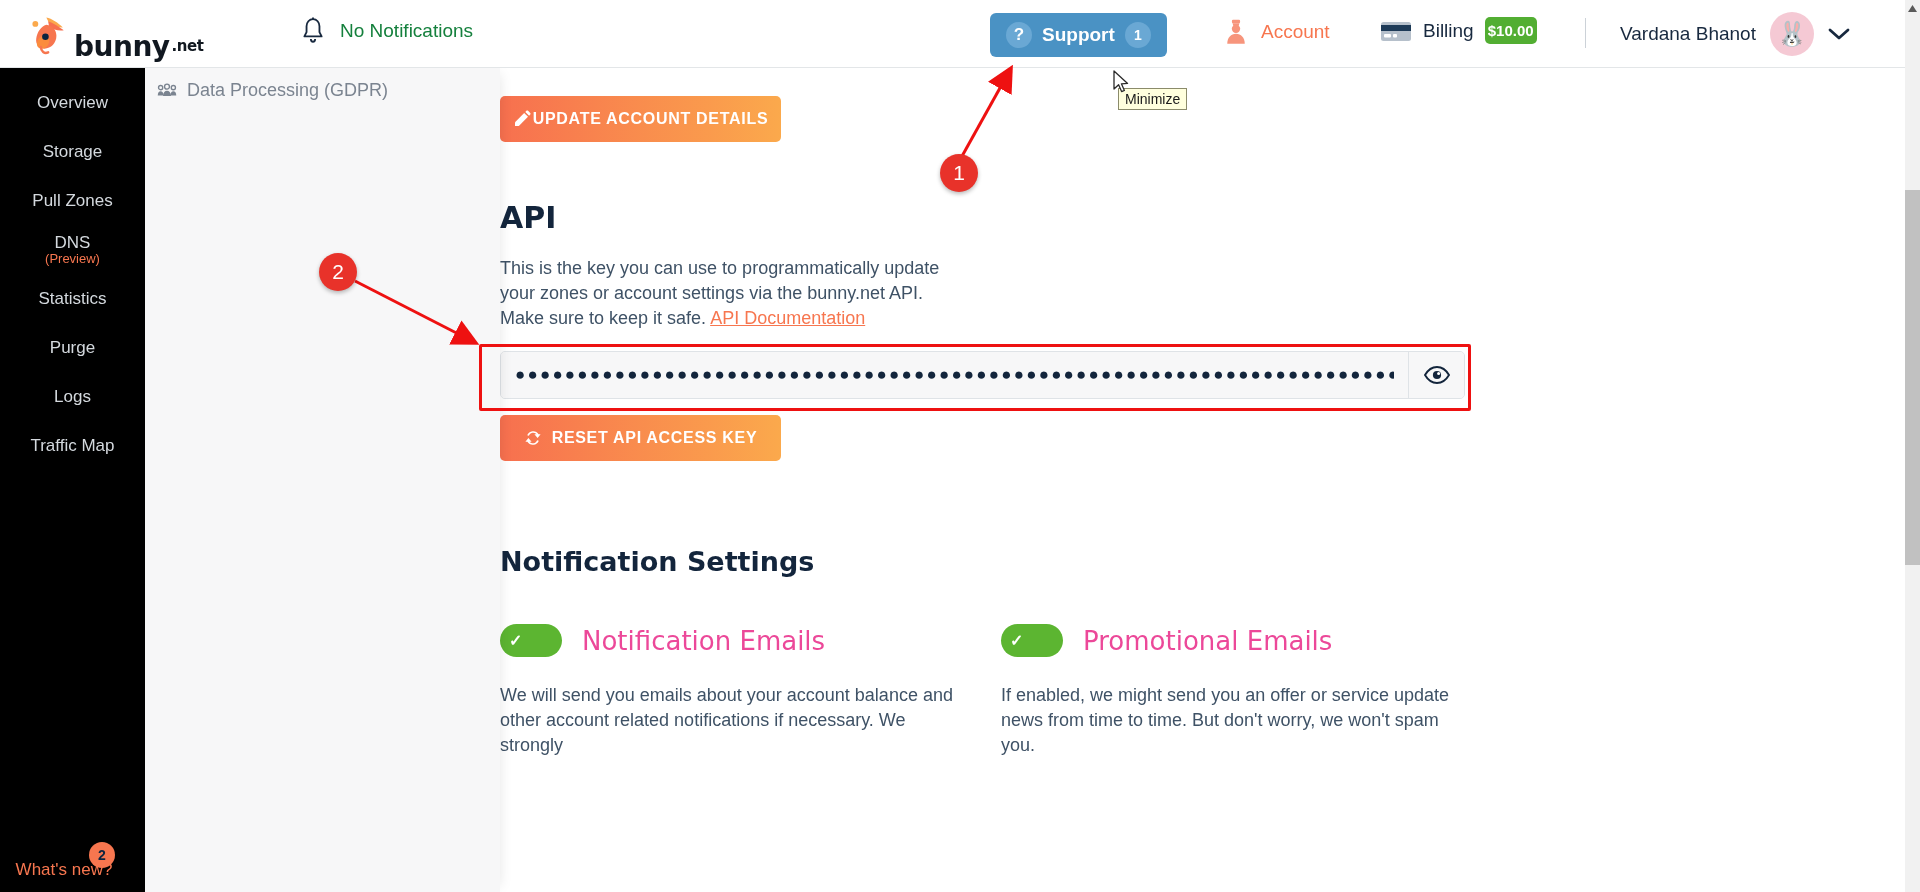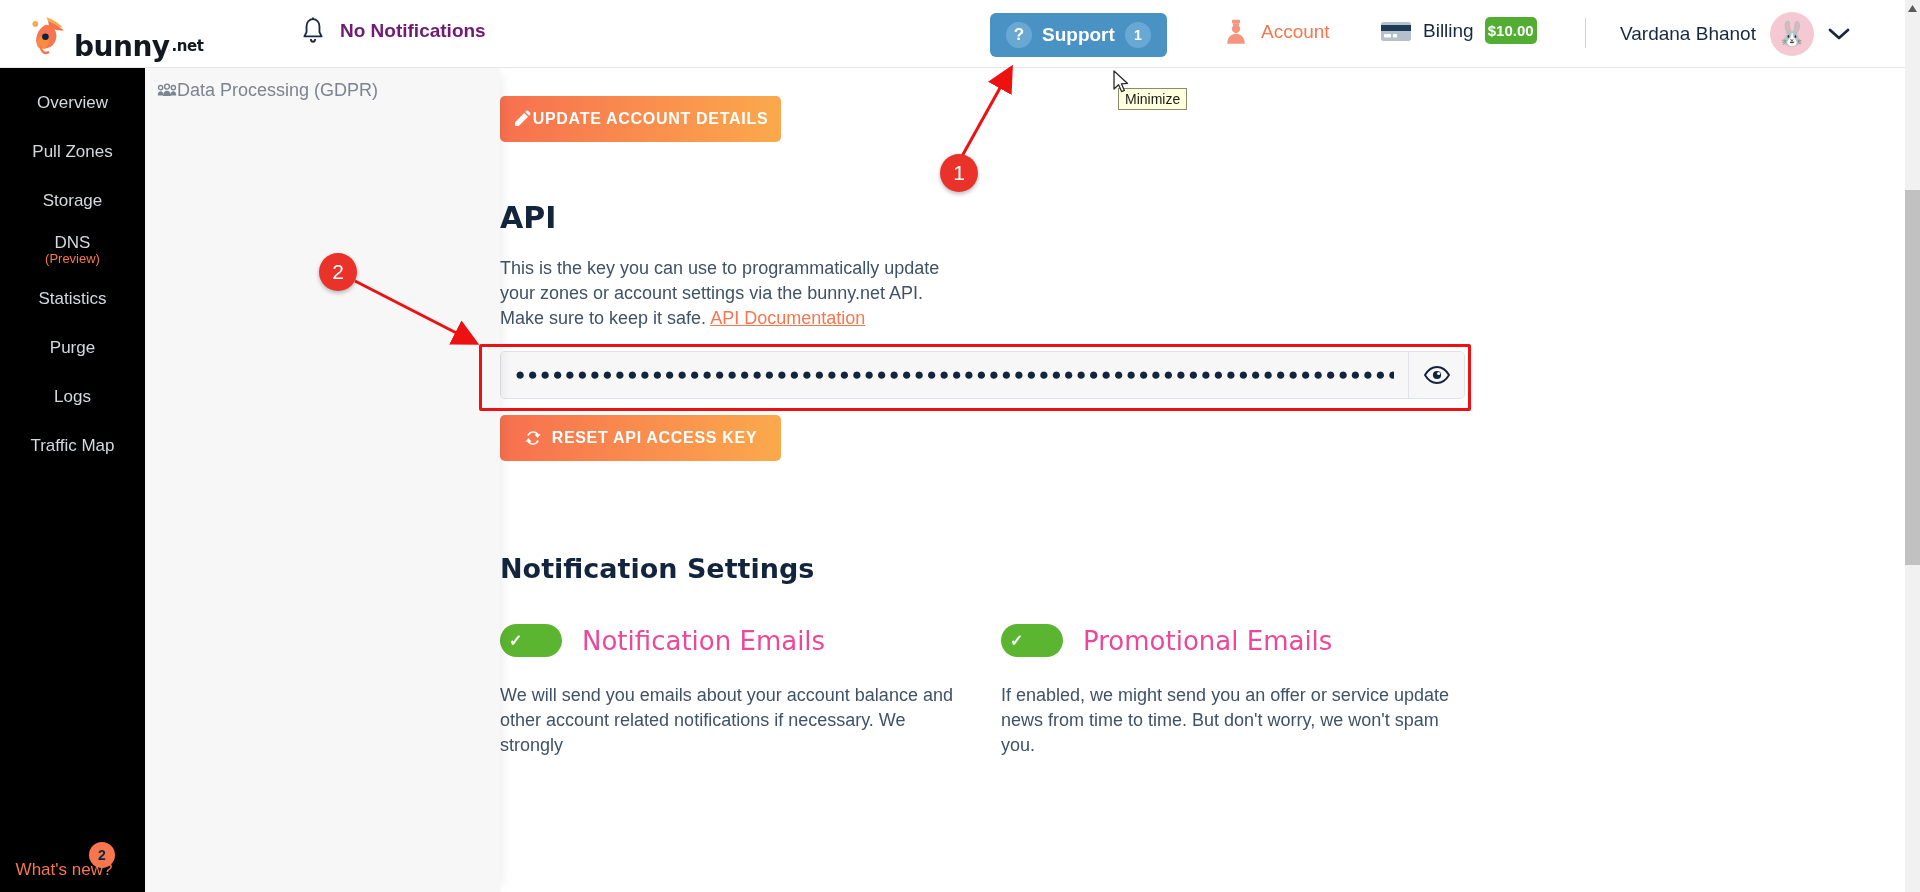--- a/index.html
+++ b/index.html
@@ -28,21 +28,21 @@
     font-size: 28px; font-weight: bold; color: #111820;
     letter-spacing: -0.5px; margin-left: 2px;
     font-family: "DejaVu Sans", sans-serif;
     margin-top: 24px;
   }
 
   #notif {
     position: absolute; left: 300px; top: 17px;
     display: flex; align-items: center; gap: 14px; cursor: pointer;
   }
-  #notif-label { font-size: 19px; color: #701a75; font-weight: bold; }
+  #notif-label { font-size: 19px; color: #15803d; }
 
   #support-btn {
     position: absolute; left: 990px; top: 13px;
     height: 44px; background: #4a92c4; border-radius: 6px;
     display: flex; align-items: center; gap: 10px;
     padding: 0 16px; cursor: pointer; border: none;
   }
   #support-q {
     width: 26px; height: 26px; border-radius: 50%;
     background: #6aa8d4; color: #ffffff;
@@ -115,21 +115,21 @@
     display: flex; align-items: center; justify-content: center;
   }
 
   
   #subpanel {
     position: absolute; left: 145px; top: 68px; width: 355px; height: 824px;
     background: #f7f7f8; z-index: 20;
     box-shadow: 6px 0 12px -6px rgba(0,0,0,0.10);
   }
   #gdpr-item {
-    display: flex; align-items: center; 
+    display: flex; align-items: center; gap: 10px;
     padding: 12px 0 12px 12px; font-size: 18px; color: #7b8490;
     cursor: pointer;
   }
 
   
   #main {
     position: absolute; left: 500px; top: 68px;
     width: 1405px; height: 824px; background: #ffffff;
     overflow: hidden;
   }
@@ -176,21 +176,20 @@
     background: linear-gradient(to right, #f7704f, #fba94c);
     color: #ffffff; font-size: 16px; font-weight: bold;
     letter-spacing: 0.7px; cursor: pointer;
     display: flex; align-items: center; justify-content: center; gap: 10px;
   }
 
   #notif-heading {
     position: absolute; left: 0px; top: 478px;
     font-size: 27px; font-weight: bold; color: #13253c;
     font-family: "DejaVu Sans", sans-serif;
-    margin-top: 7px;
   }
 
   .setting-col { position: absolute; top: 556px; width: 460px; }
   #col-notification { left: 0px; }
   #col-promotional { left: 501px; }
   .setting-head { display: flex; align-items: center; gap: 20px; }
   .toggle {
     width: 62px; height: 33px; border-radius: 17px; background: #5cb531;
     display: flex; align-items: center; padding-left: 9px; cursor: pointer;
   }
@@ -313,24 +312,24 @@
   </div>
 </div>
 <div id="topbar-border"></div>
 
 <nav id="sidebar">
   <div id="nav-list">
     <div class="nav-item">
       <span>Overview</span>
     </div>
     <div class="nav-item">
+      <span>Storage</span>
+    </div>
+    <div class="nav-item">
       <span>Pull Zones</span>
-    </div>
-    <div class="nav-item">
-      <span>Storage</span>
     </div>
     <div class="nav-item">
       <span>DNS</span>
       <span class="sub">(Preview)</span>
     </div>
     <div class="nav-item">
       <span>Statistics</span>
     </div>
     <div class="nav-item">
       <span>Purge</span>

